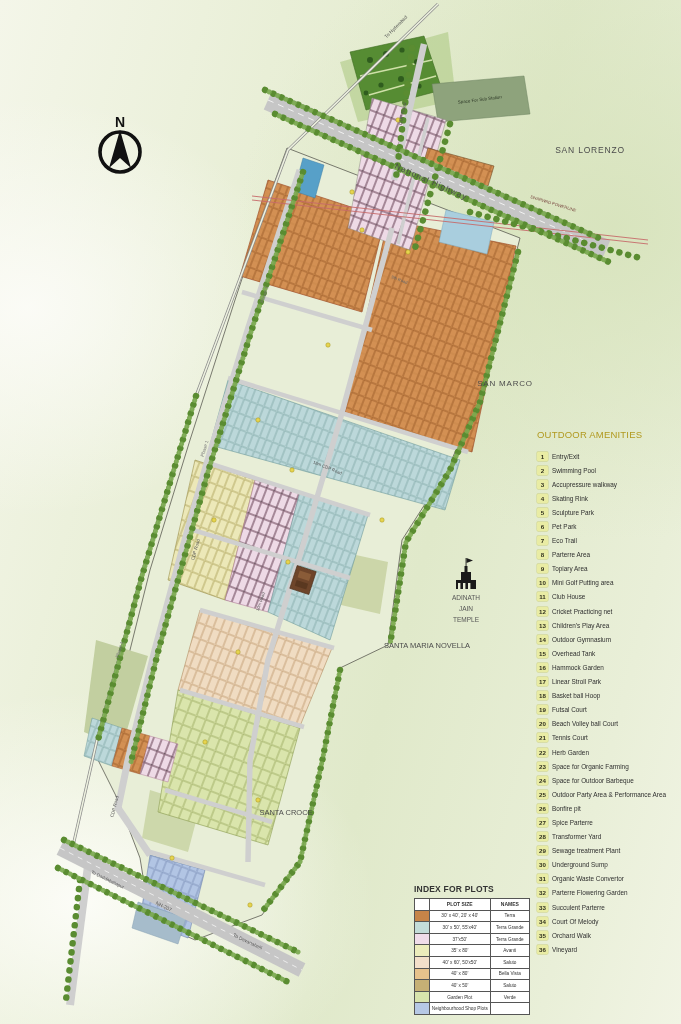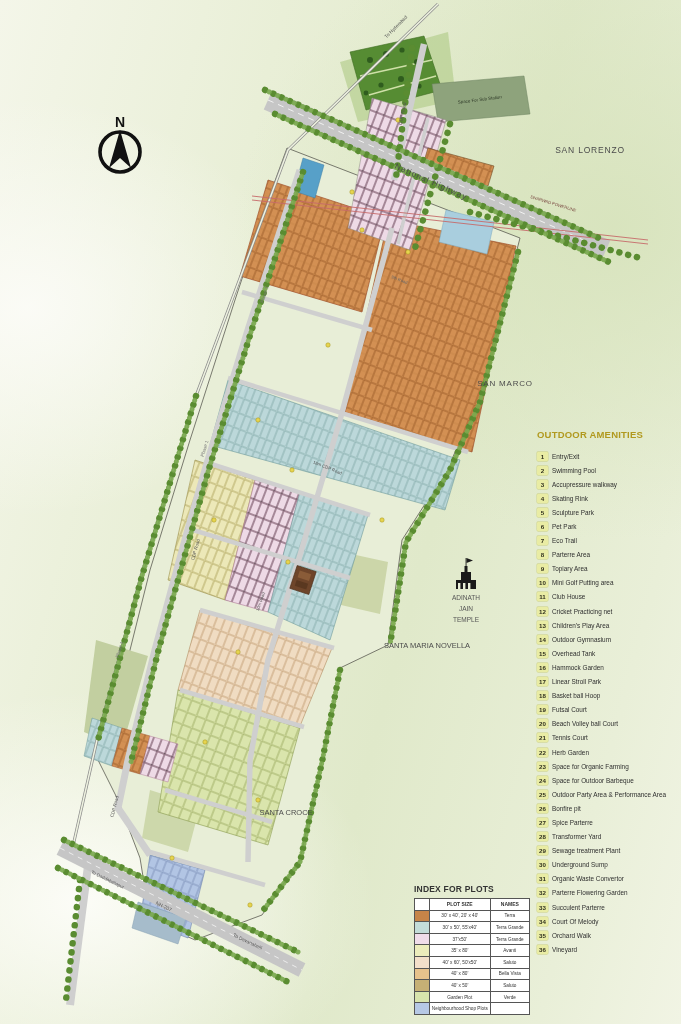--- a/index.html
+++ b/index.html
@@ -9,21 +9,21 @@
     background:
       radial-gradient(ellipse 420px 300px at 12% 88%, rgba(253,253,249,.95) 0%, rgba(253,253,249,0) 70%),
       radial-gradient(ellipse 380px 300px at 4% 30%, rgba(252,252,248,.9) 0%, rgba(252,252,248,0) 70%),
       radial-gradient(ellipse 500px 420px at 90% 22%, rgba(215,227,188,.9) 0%, rgba(215,227,188,0) 75%),
       linear-gradient(105deg,#f4f6e9 0%,#e9efd7 30%,#e0e9ca 60%,#e9efd8 85%,#f1f4e4 100%);
   }
   svg.map{position:absolute;left:0;top:0;}
   svg text{font-family:"Liberation Sans",sans-serif;}
 
   .amenities{position:absolute;left:537px;top:429px;width:142px;}
-  .am-title{font-size:9.5px;font-weight:bold;color:#b1991f;letter-spacing:.2px;margin:0 0 9px 0;}
+  .am-title{font-size:9.5px;font-weight:normal;color:#b1991f;letter-spacing:.2px;margin:0 0 9px 0;}
   .am-row{display:flex;align-items:center;gap:4px;height:14.1px;}
   .am-num{min-width:11px;height:9px;background:#e9eca4;color:#30301e;font-size:6.2px;font-weight:bold;
           display:flex;align-items:center;justify-content:center;border-radius:1px;box-shadow:0 0 0 .4px #c9cd7e;}
   .am-label{font-size:6.4px;color:#2e2e2e;white-space:nowrap;}
 
   .plot-index{position:absolute;left:414px;top:884px;width:116px;}
   .pi-title{font-size:8.5px;font-weight:bold;color:#333;letter-spacing:.2px;margin:0 0 4px 0;}
   .pi-table{border-collapse:collapse;background:#fff;}
   .pi-table td,.pi-table th{border:.7px solid #555;font-size:4.7px;color:#333;text-align:center;
     padding:0 1px;height:10.6px;font-weight:normal;}

